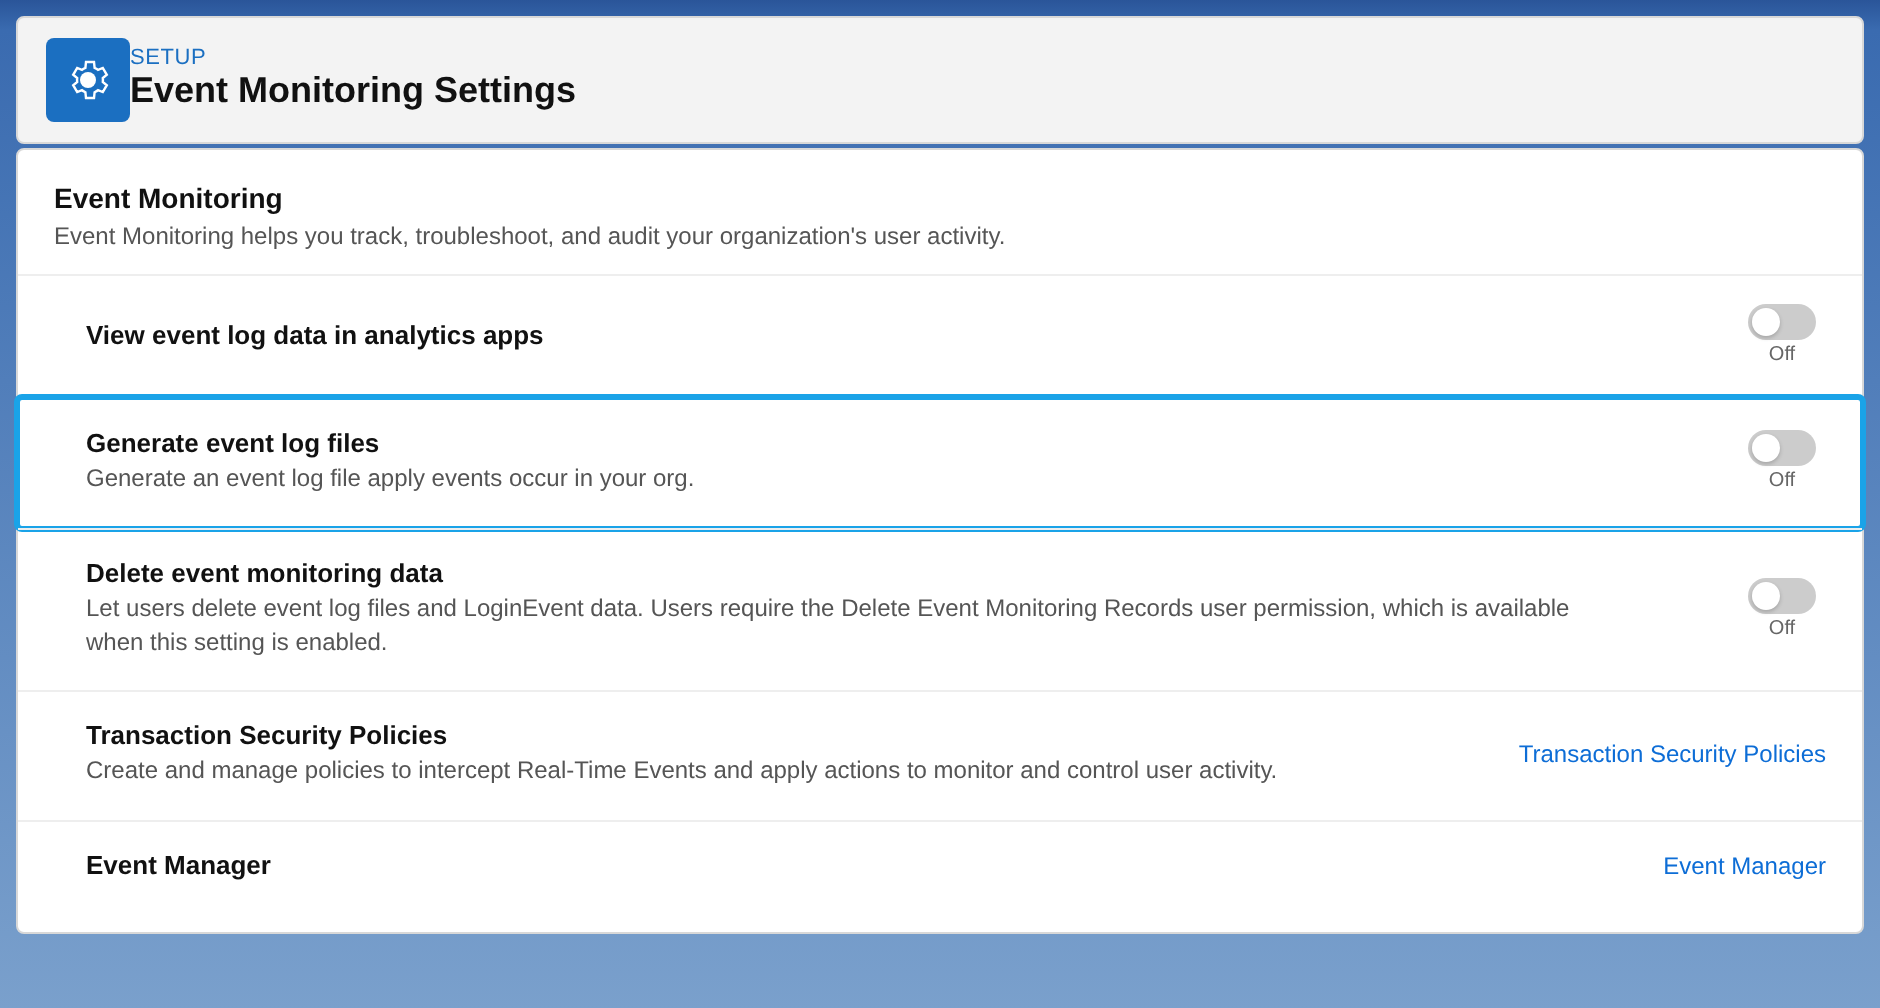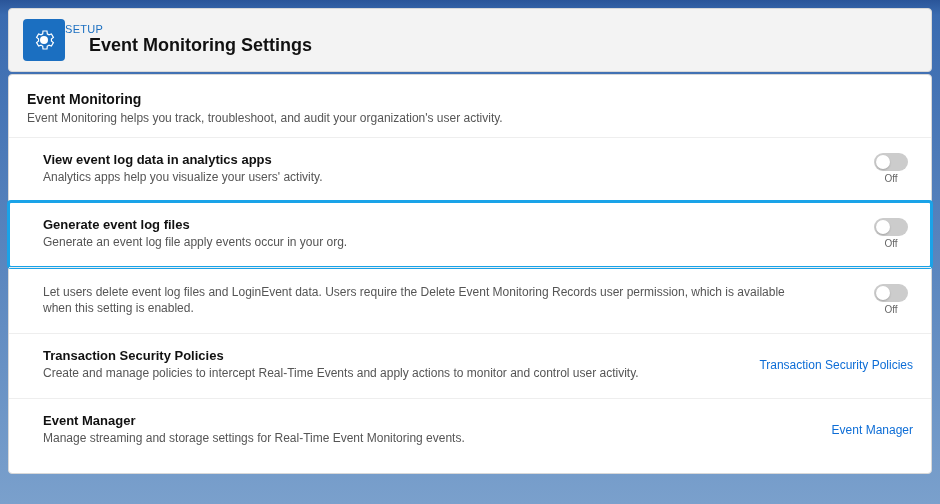--- a/index.html
+++ b/index.html
@@ -31,21 +31,20 @@
   .setup-eyebrow {
     font-size: 11px;
     color: #1b6fc1;
     letter-spacing: 0.3px;
   }
   .page-title {
     font-size: 18px;
     font-weight: 700;
     color: #111;
     line-height: 1.2;
-    margin-left: 24px;
   }
   .main-card {
     background: #fff;
     border-radius: 4px;
     margin-top: 2px;
     padding: 16px 0 10px 0;
     border: 1px solid #d8d8d8;
   }
   .section-head {
     padding: 0 18px 12px 18px;
@@ -144,58 +143,57 @@
 <div class="main-card">
 
   <div class="section-head">
     <div class="section-title">Event Monitoring</div>
     <div class="section-sub">Event Monitoring helps you track, troubleshoot, and audit your organization's user activity.</div>
   </div>
 
   <div class="row">
     <div class="row-texts">
       <div class="row-title">View event log data in analytics apps</div>
-      <div class="row-desc">Analytics apps help you visualize your users' activity.</div>
     </div>
     <div class="row-right">
       <div class="toggle"></div>
       <span class="toggle-label">Off</span>
     </div>
   </div>
 
   <div class="row highlight">
     <div class="row-texts">
       <div class="row-title">Generate event log files</div>
       <div class="row-desc">Generate an event log file apply events occur in your org.</div>
     </div>
     <div class="row-right">
       <div class="toggle"></div>
       <span class="toggle-label">Off</span>
     </div>
   </div>
 
   <div class="row">
     <div class="row-texts">
+      <div class="row-title">Delete event monitoring data</div>
       <div class="row-desc">Let users delete event log files and LoginEvent data. Users require the Delete Event Monitoring Records user permission, which is available when this setting is enabled.</div>
     </div>
     <div class="row-right">
       <div class="toggle"></div>
       <span class="toggle-label">Off</span>
     </div>
   </div>
 
   <div class="row">
     <div class="row-texts">
       <div class="row-title">Transaction Security Policies</div>
       <div class="row-desc">Create and manage policies to intercept Real-Time Events and apply actions to monitor and control user activity.</div>
     </div>
     <div class="link-right">Transaction Security Policies</div>
   </div>
 
   <div class="row" style="border-bottom:none;">
     <div class="row-texts">
       <div class="row-title">Event Manager</div>
-      <div class="row-desc">Manage streaming and storage settings for Real-Time Event Monitoring events.</div>
     </div>
     <div class="link-right">Event Manager</div>
   </div>
 
 </div>
 
 </body></html>

